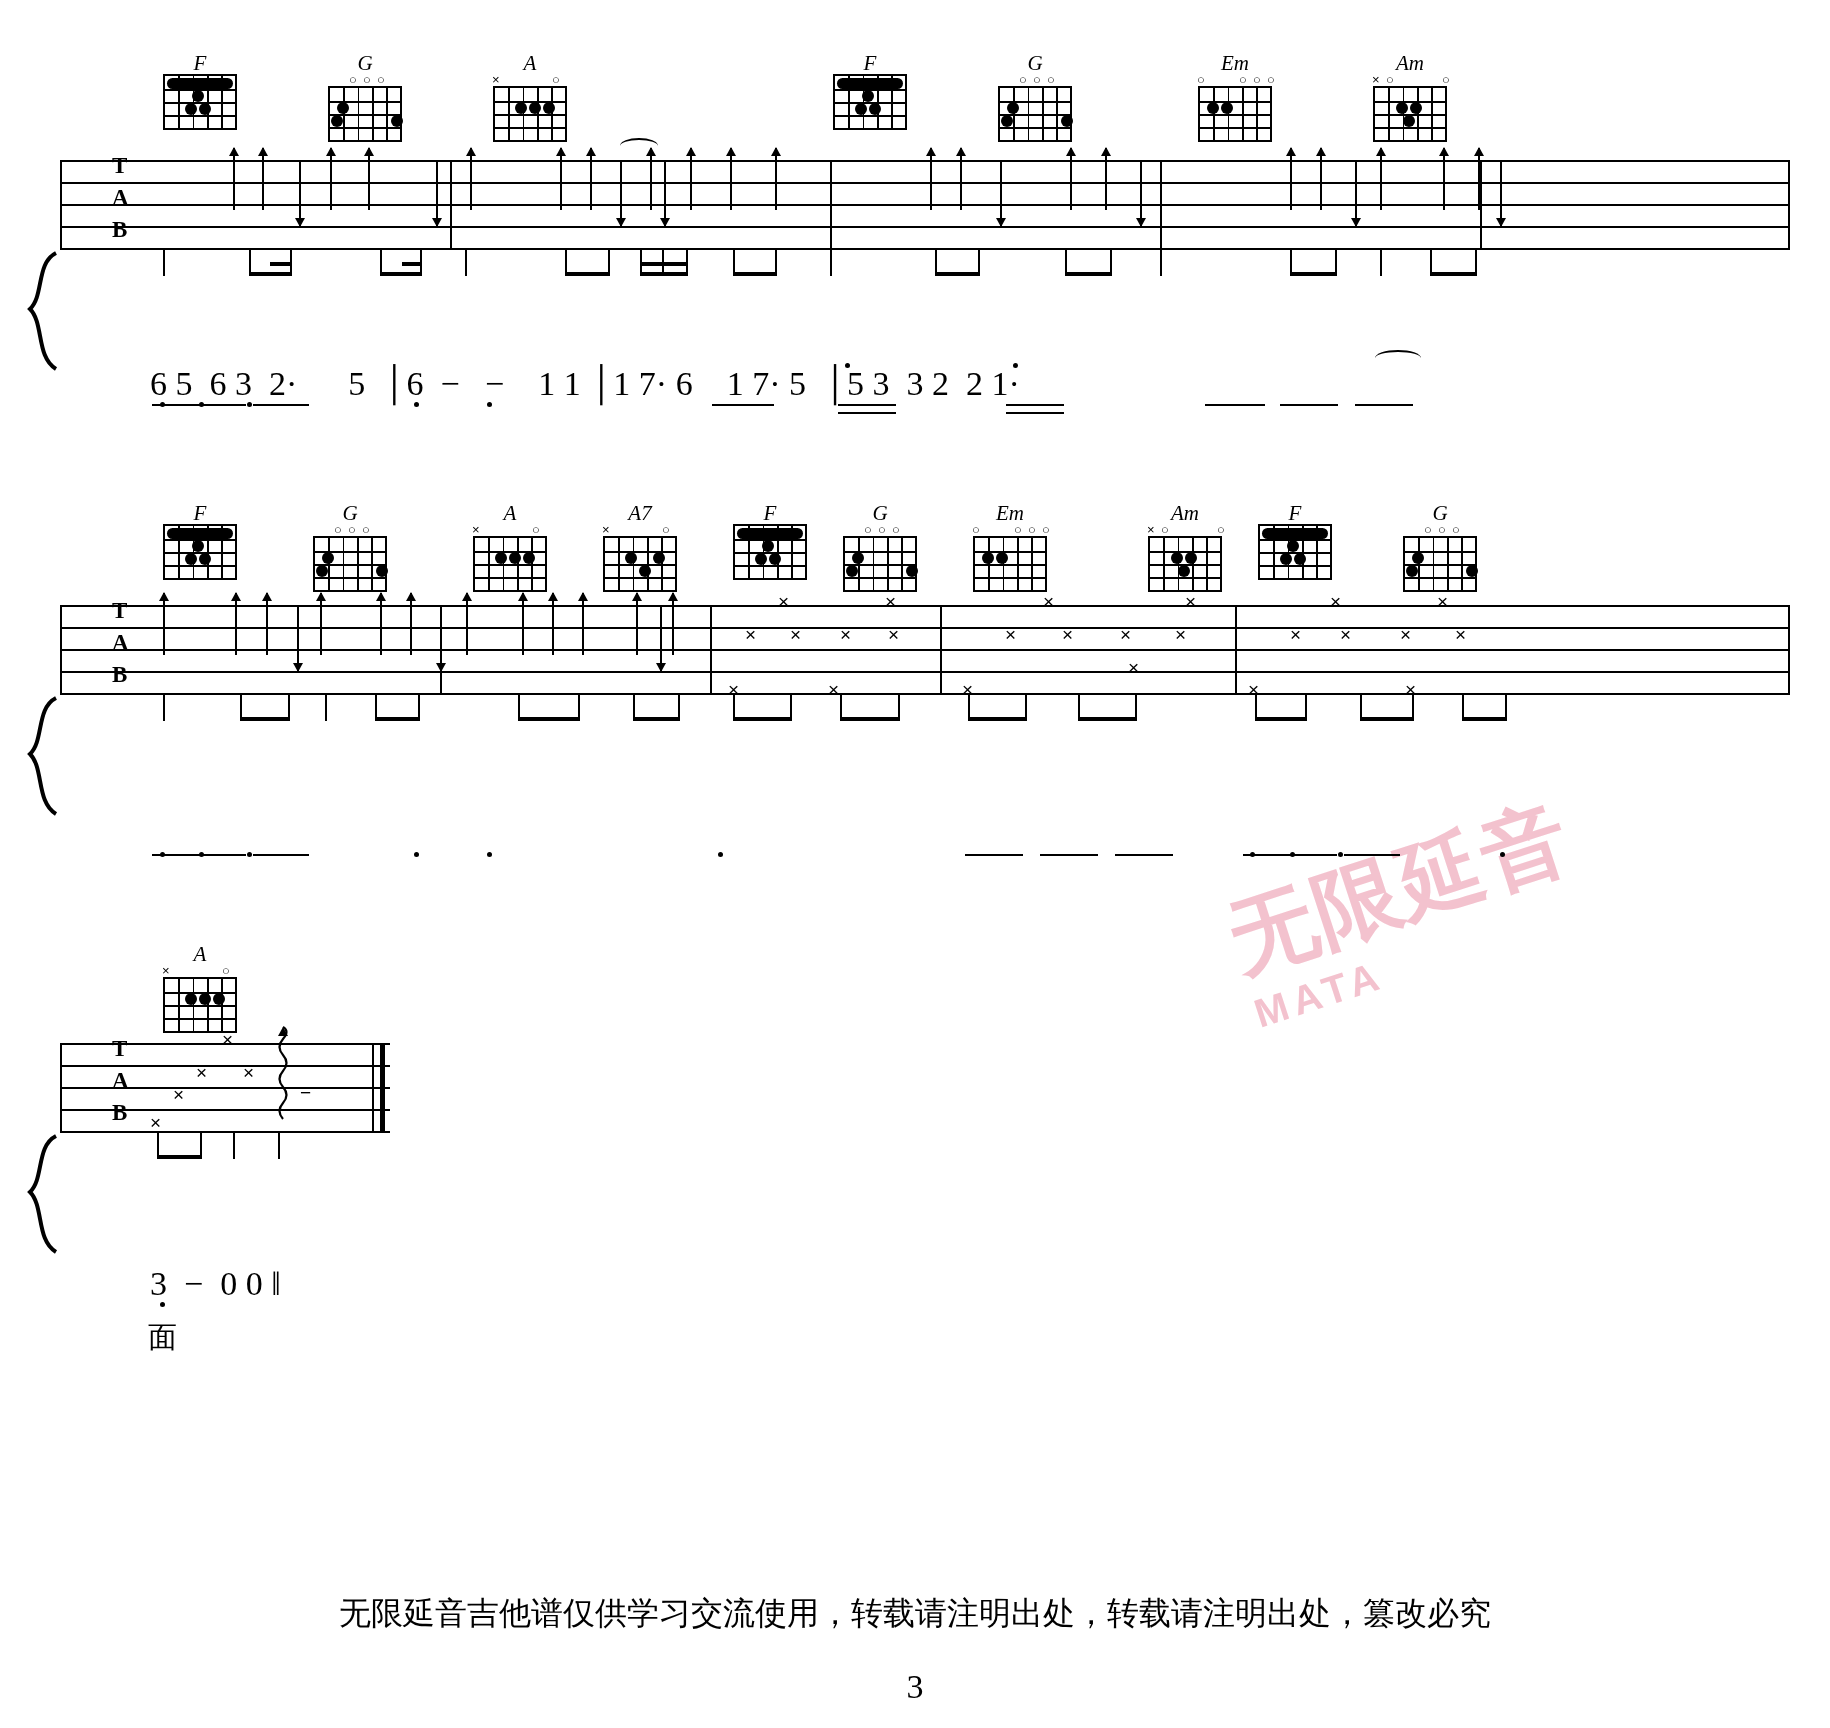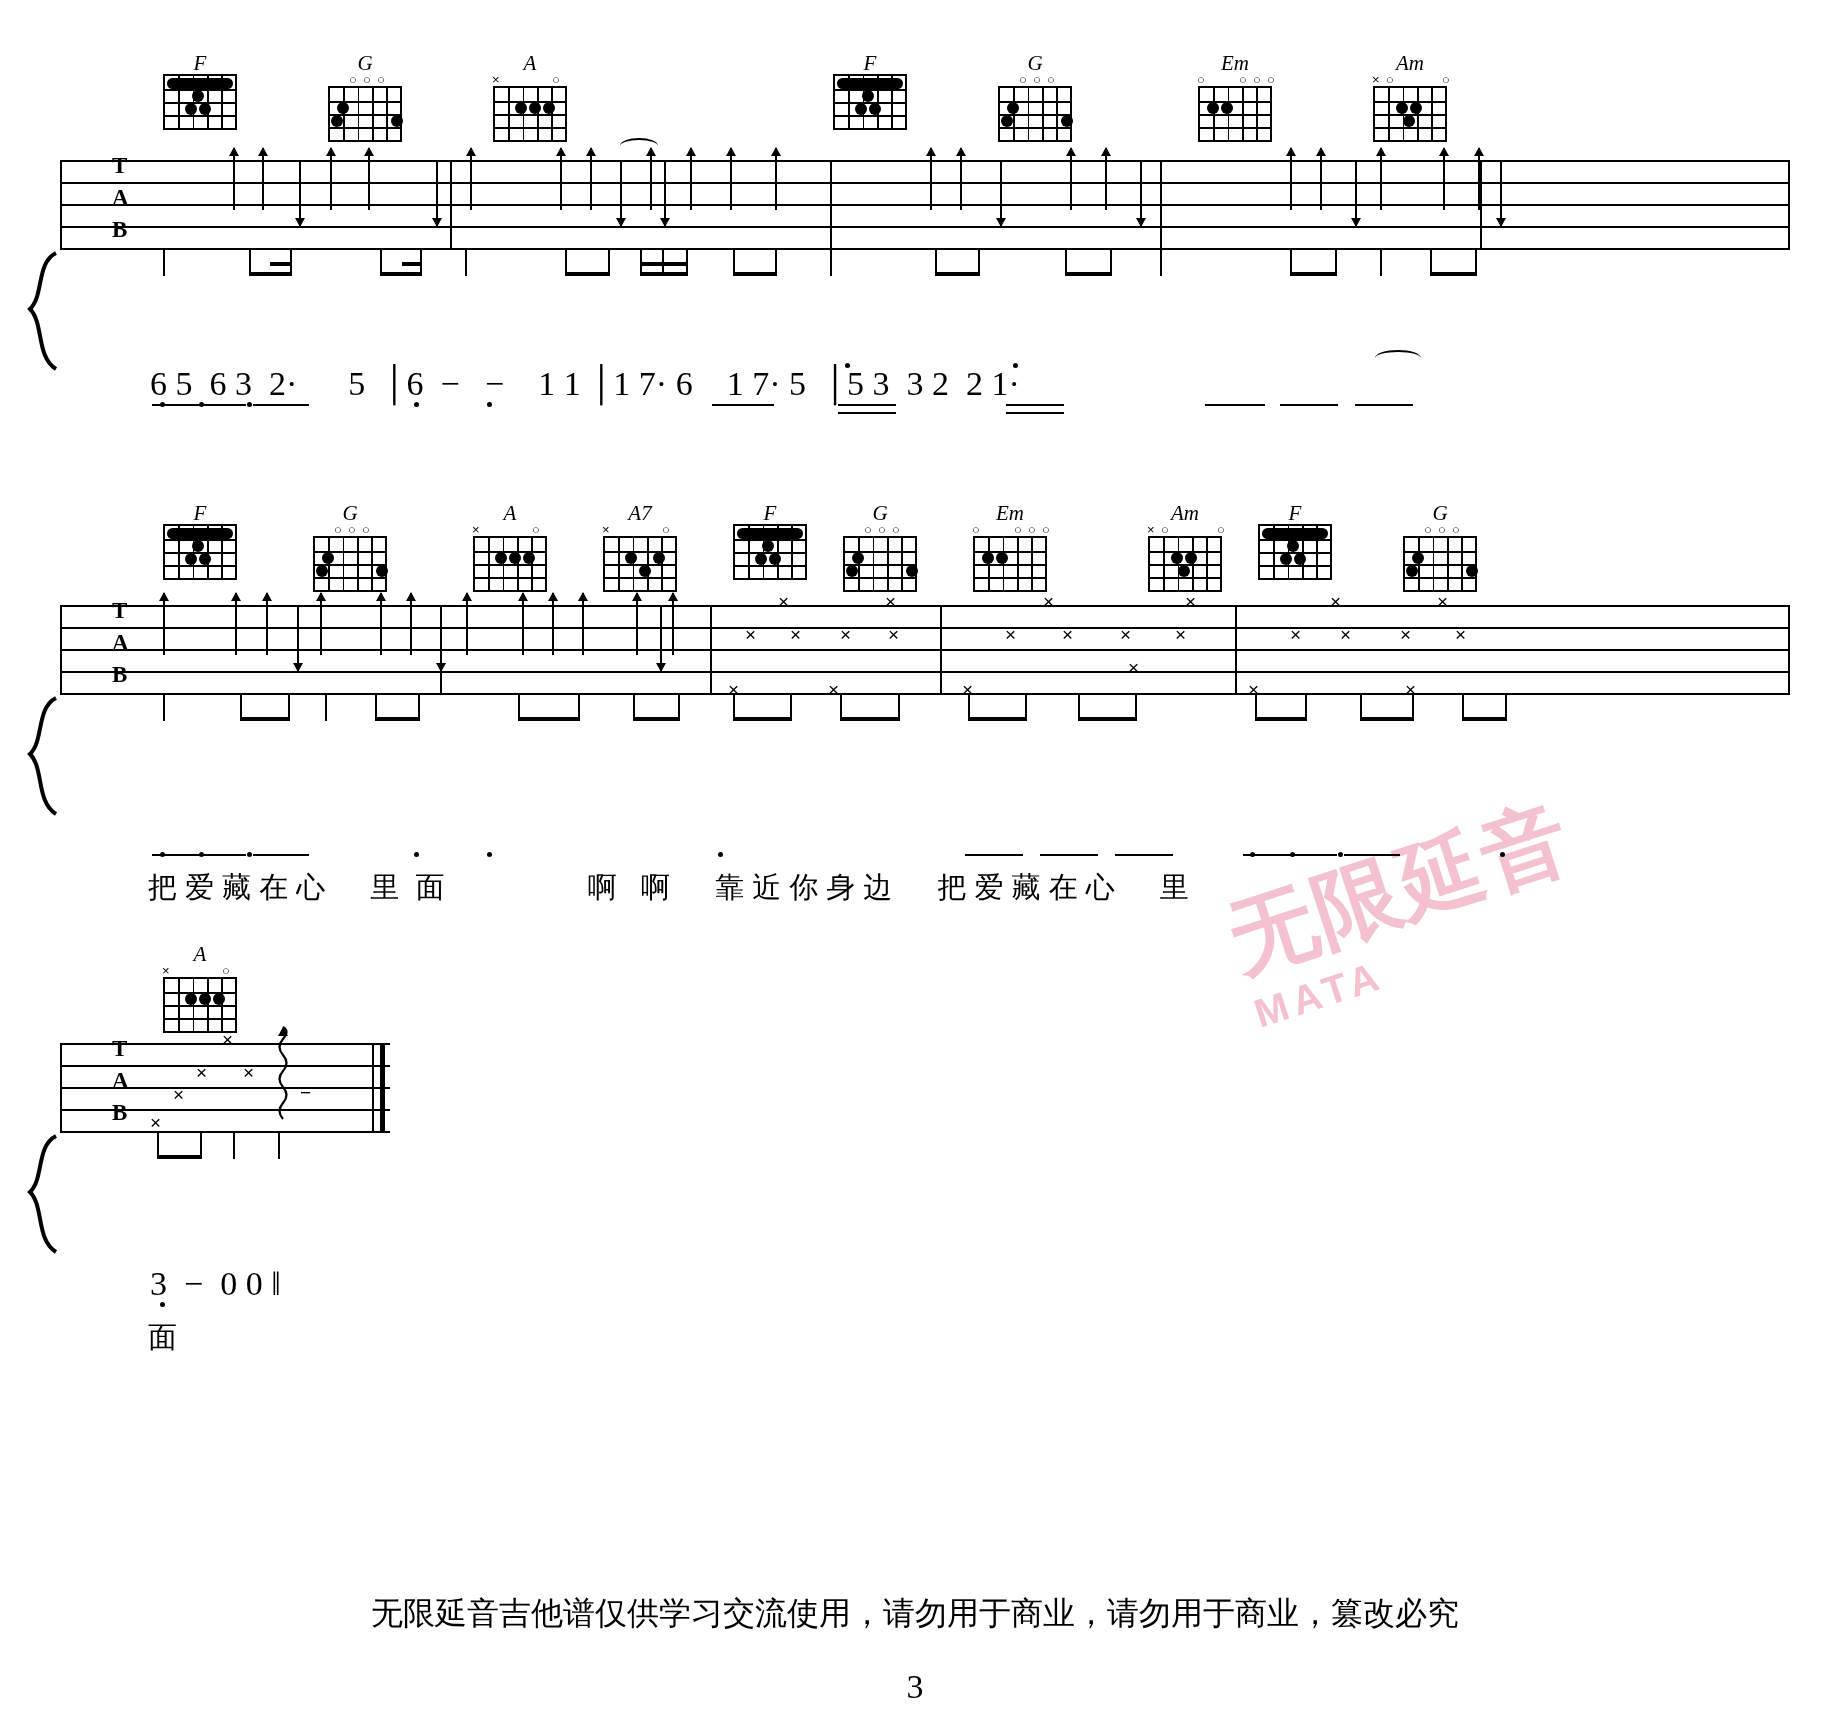--- a/index.html
+++ b/index.html
@@ -666,21 +666,20 @@
       <div class="dotunder" style="left:1338px;top:412px;"></div>
       <div class="dotunder" style="left:1500px;top:412px;"></div>
       <div class="underbar" style="left:152px;top:414px;width:94px;"></div>
       <div class="underbar" style="left:253px;top:414px;width:56px;"></div>
       <div class="underbar" style="left:965px;top:414px;width:58px;"></div>
       <div class="underbar" style="left:1040px;top:414px;width:58px;"></div>
       <div class="underbar" style="left:1115px;top:414px;width:58px;"></div>
       <div class="underbar" style="left:1243px;top:414px;width:94px;"></div>
       <div class="underbar" style="left:1344px;top:414px;width:56px;"></div>
     </div>
-    <div class="lyric" style="left:148px;top:428px;">把 爱 藏 在 心　  里  面　  　  　   啊   啊　  靠 近 你 身 边　  把 爱 藏 在 心　  里</div>
   </div>
 
   <div class="system" style="left:0;top:925px;width:1830px;height:450px;">
 
     <div class="chord" style="left:160px;top:18px;">
       <div class="cname">A</div>
       <div class="marks">
         <span style="left:2px">×</span>
           <span style="left:62px">○</span>
       </div>
@@ -740,16 +739,16 @@
       <div class="beam" style="left:157px;top:230px;width:45px;"></div>
       <div class="stem" style="left:233px;top:206px;height:28px;"></div>
       <div class="stem" style="left:278px;top:206px;height:28px;"></div>
     </div>
 
     <div class="numline" style="left:150px;top:340px;">3  −  0 0 ‖</div>
     <div class="dotunder" style="left:160px;top:377px;"></div>
     <div class="lyric" style="left:148px;top:393px;">面</div>
   </div>
 
-  <div class="footer" style="top:1592px;font-size:32px;">无限延音吉他谱仅供学习交流使用，请勿用于商业，请勿用于商业，篡改必究</div>
+  <div class="footer" style="top:1592px;font-size:32px;">无限延音吉他谱仅供学习交流使用，转载请注明出处，转载请注明出处，篡改必究</div>
   <div class="pagenum" style="top:1668px;">3</div>
 
 </div>
 
 </body></html>

